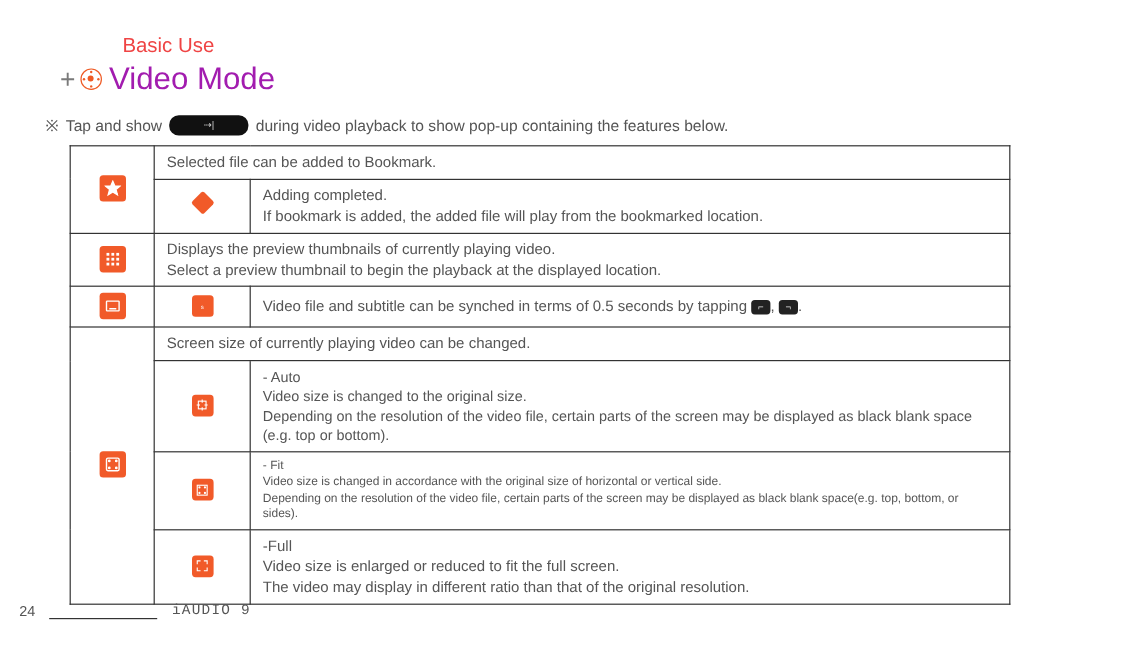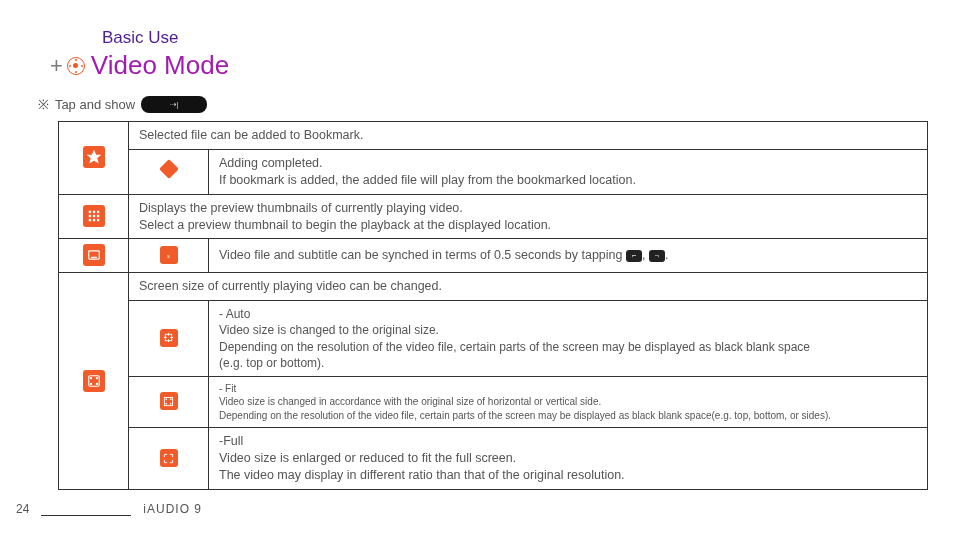--- a/index.html
+++ b/index.html
@@ -7,21 +7,21 @@
     width: 954px;
     height: 540px;
     font-family: Arial, Helvetica, sans-serif;
     font-weight: 300;
     background: #fff;
     color: #555;
     position: relative;
   }
   .page { padding: 28px 34px 0 34px; }
   .section-label {
-    color: #4c1d95;
+    color: #ef4444;
     font-size: 17px;
     font-weight: 300;
     margin-left: 68px;
     margin-bottom: 0px;
   }
   .title-row {
     display: flex;
     align-items: center;
     margin-left: 16px;
     margin-top: 2px;
@@ -79,21 +79,21 @@
     display: inline-flex;
     align-items: center;
     justify-content: center;
     width: 66px; height: 17px;
     background: #111;
     border-radius: 8px;
     color: #ccc;
     font-size: 8px;
   }
   table.features {
-    width: 870px;
+    width: 784px;
     border-collapse: collapse;
     margin-left: 24px;
     margin-top: 8px;
   }
   table.features td {
     border: 1px solid #333;
     padding: 5px 10px;
     font-size: 12.5px;
     line-height: 1.35;
     vertical-align: middle;
@@ -144,21 +144,21 @@
     left: 16px;
     display: flex;
     align-items: flex-end;
     font-size: 12px;
     color: #555;
   }
   .footer .line {
     width: 90px; height: 1px; background: #333;
     margin: 0 12px;
   }
-  .footer .brand { letter-spacing: 1px; font-size: 12px; }
+  .footer .brand { letter-spacing: 1px; font-size: 12px; font-family: Liberation Mono, monospace; }
 </style>
 </head>
 <body>
 
 <div class="page">
   <div class="section-label">Basic Use</div>
   <div class="title-row">
     <span class="plus">+</span>
     <span class="badge-circle">
       <span class="dot d1"></span>
@@ -166,20 +166,21 @@
         <span class="dot d3"></span>
         <span class="dot d4"></span>
     </span>
     <span class="title">Video Mode</span>
   </div>
 
   <div class="intro-line">
     <span class="reference-mark">※</span>
     <span>Tap and show</span>
     <span class="hold-btn">⇢|</span>
+    <span>during video playback to show pop-up containing the features below.</span>
   </div>
 
   <table class="features">
 
     <tbody>
         <tr>
       <td class="icon-cell" rowspan="2">
         <span class="orange-sq">
           <svg viewBox="0 0 24 24" fill="none" stroke="white" stroke-width="2">
                 <polygon points="12,2 15,9 22,9 16.5,13.5 18.5,21 12,17 5.5,21 7.5,13.5 2,9 9,9" fill="white"></polygon>

